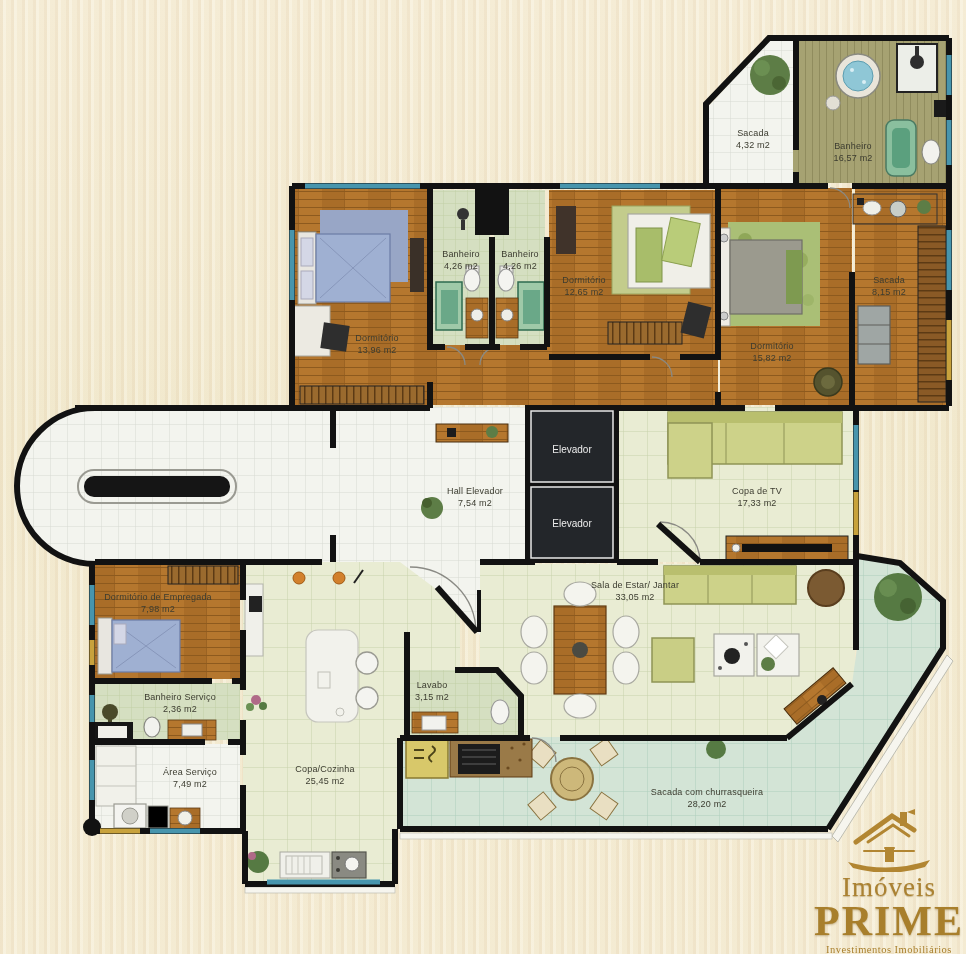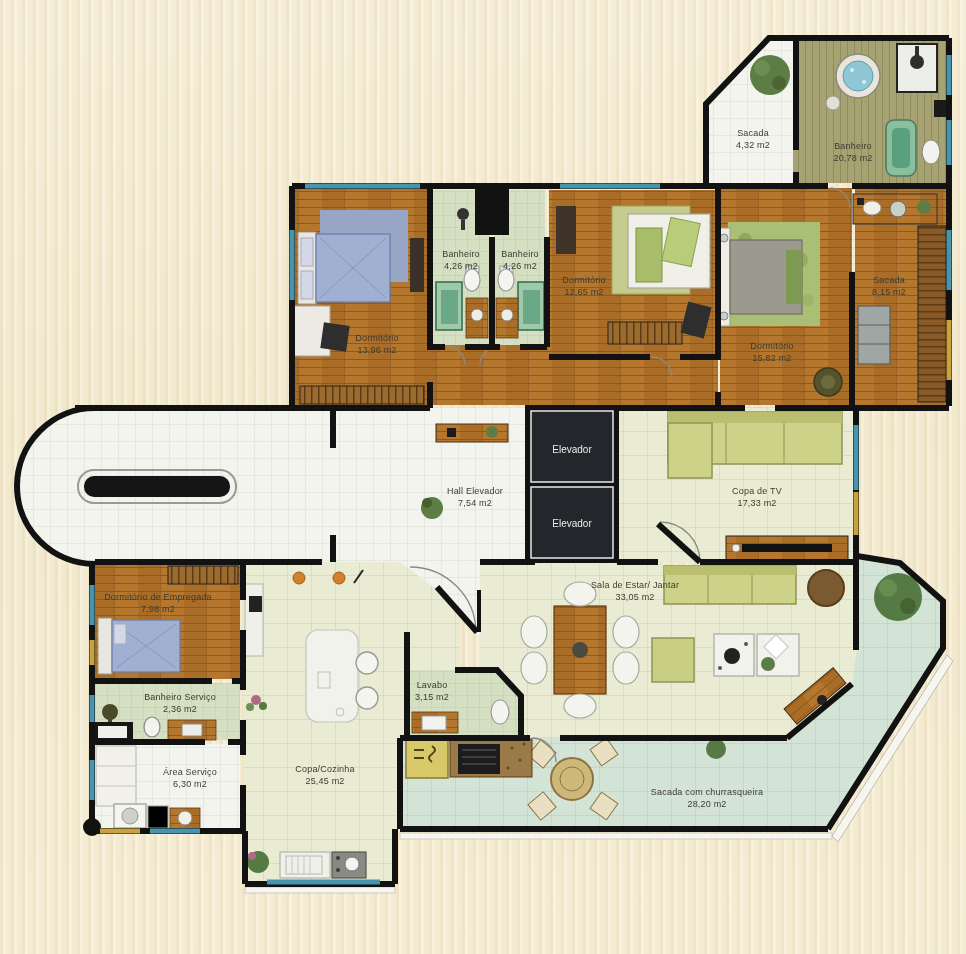--- a/index.html
+++ b/index.html
@@ -417,21 +417,21 @@
     <path d="M267,882 H380" stroke="#4795ad"></path>
   </g>
 </svg>
 
 <div class="room-label" style="left:753px;top:139px">
   <div>Sacada</div>
   <div>4,32 m2</div>
 </div>
 <div class="room-label" style="left:853px;top:152px">
   <div>Banheiro</div>
-  <div>20,78 m2</div>
+  <div>16,57 m2</div>
 </div>
 <div class="room-label" style="left:377px;top:344px">
   <div>Dormitório</div>
   <div>13,96 m2</div>
 </div>
 <div class="room-label" style="left:461px;top:260px">
   <div>Banheiro</div>
   <div>4,26 m2</div>
 </div>
 <div class="room-label" style="left:520px;top:260px">
@@ -465,32 +465,49 @@
 <div class="room-label" style="left:158px;top:603px">
   <div>Dormitório de Empregada</div>
   <div>7,98 m2</div>
 </div>
 <div class="room-label" style="left:180px;top:703px">
   <div>Banheiro Serviço</div>
   <div>2,36 m2</div>
 </div>
 <div class="room-label" style="left:190px;top:778px">
   <div>Área Serviço</div>
-  <div>6,30 m2</div>
+  <div>7,49 m2</div>
 </div>
 <div class="room-label" style="left:325px;top:775px">
   <div>Copa/Cozinha</div>
   <div>25,45 m2</div>
 </div>
 <div class="room-label" style="left:432px;top:691px">
   <div>Lavabo</div>
   <div>3,15 m2</div>
 </div>
 <div class="room-label" style="left:707px;top:798px">
   <div>Sacada com churrasqueira</div>
   <div>28,20 m2</div>
 </div>
 
 <div class="elevator-label" style="left:572px;top:450px">Elevador</div>
 <div class="elevator-label" style="left:572px;top:524px">Elevador</div>
 
+<div id="logo">
+  <svg width="110" height="64" viewBox="0 0 110 64">
+    <g stroke="#b28632" fill="none" stroke-linecap="round">
+      <path d="M22,34 L58,8 L80,22" stroke-width="5"></path>
+      <path d="M34,34 L59,17 L75,28" stroke-width="3"></path>
+      <rect x="66" y="4" width="7" height="14" fill="#b28632" stroke="none"></rect>
+      <path d="M73,4 l8,-3 v6 z" fill="#b28632" stroke="none"></path>
+      <rect x="51" y="40" width="9" height="14" fill="#b28632" stroke="none"></rect>
+      <path d="M51,40 h9" stroke-width="2"></path>
+      <path d="M14,54 Q55,66 96,52 L91,59 Q55,70 19,60 Z" fill="#b28632" stroke="none"></path>
+      <path d="M30,43 H80" stroke-width="2"></path>
+    </g>
+  </svg>
+  <div class="l1">Imóveis</div>
+  <div class="l2">PRIME</div>
+  <div class="l3">Investimentos Imobiliários</div>
+</div>
 
 </div>
 
 </body></html>

